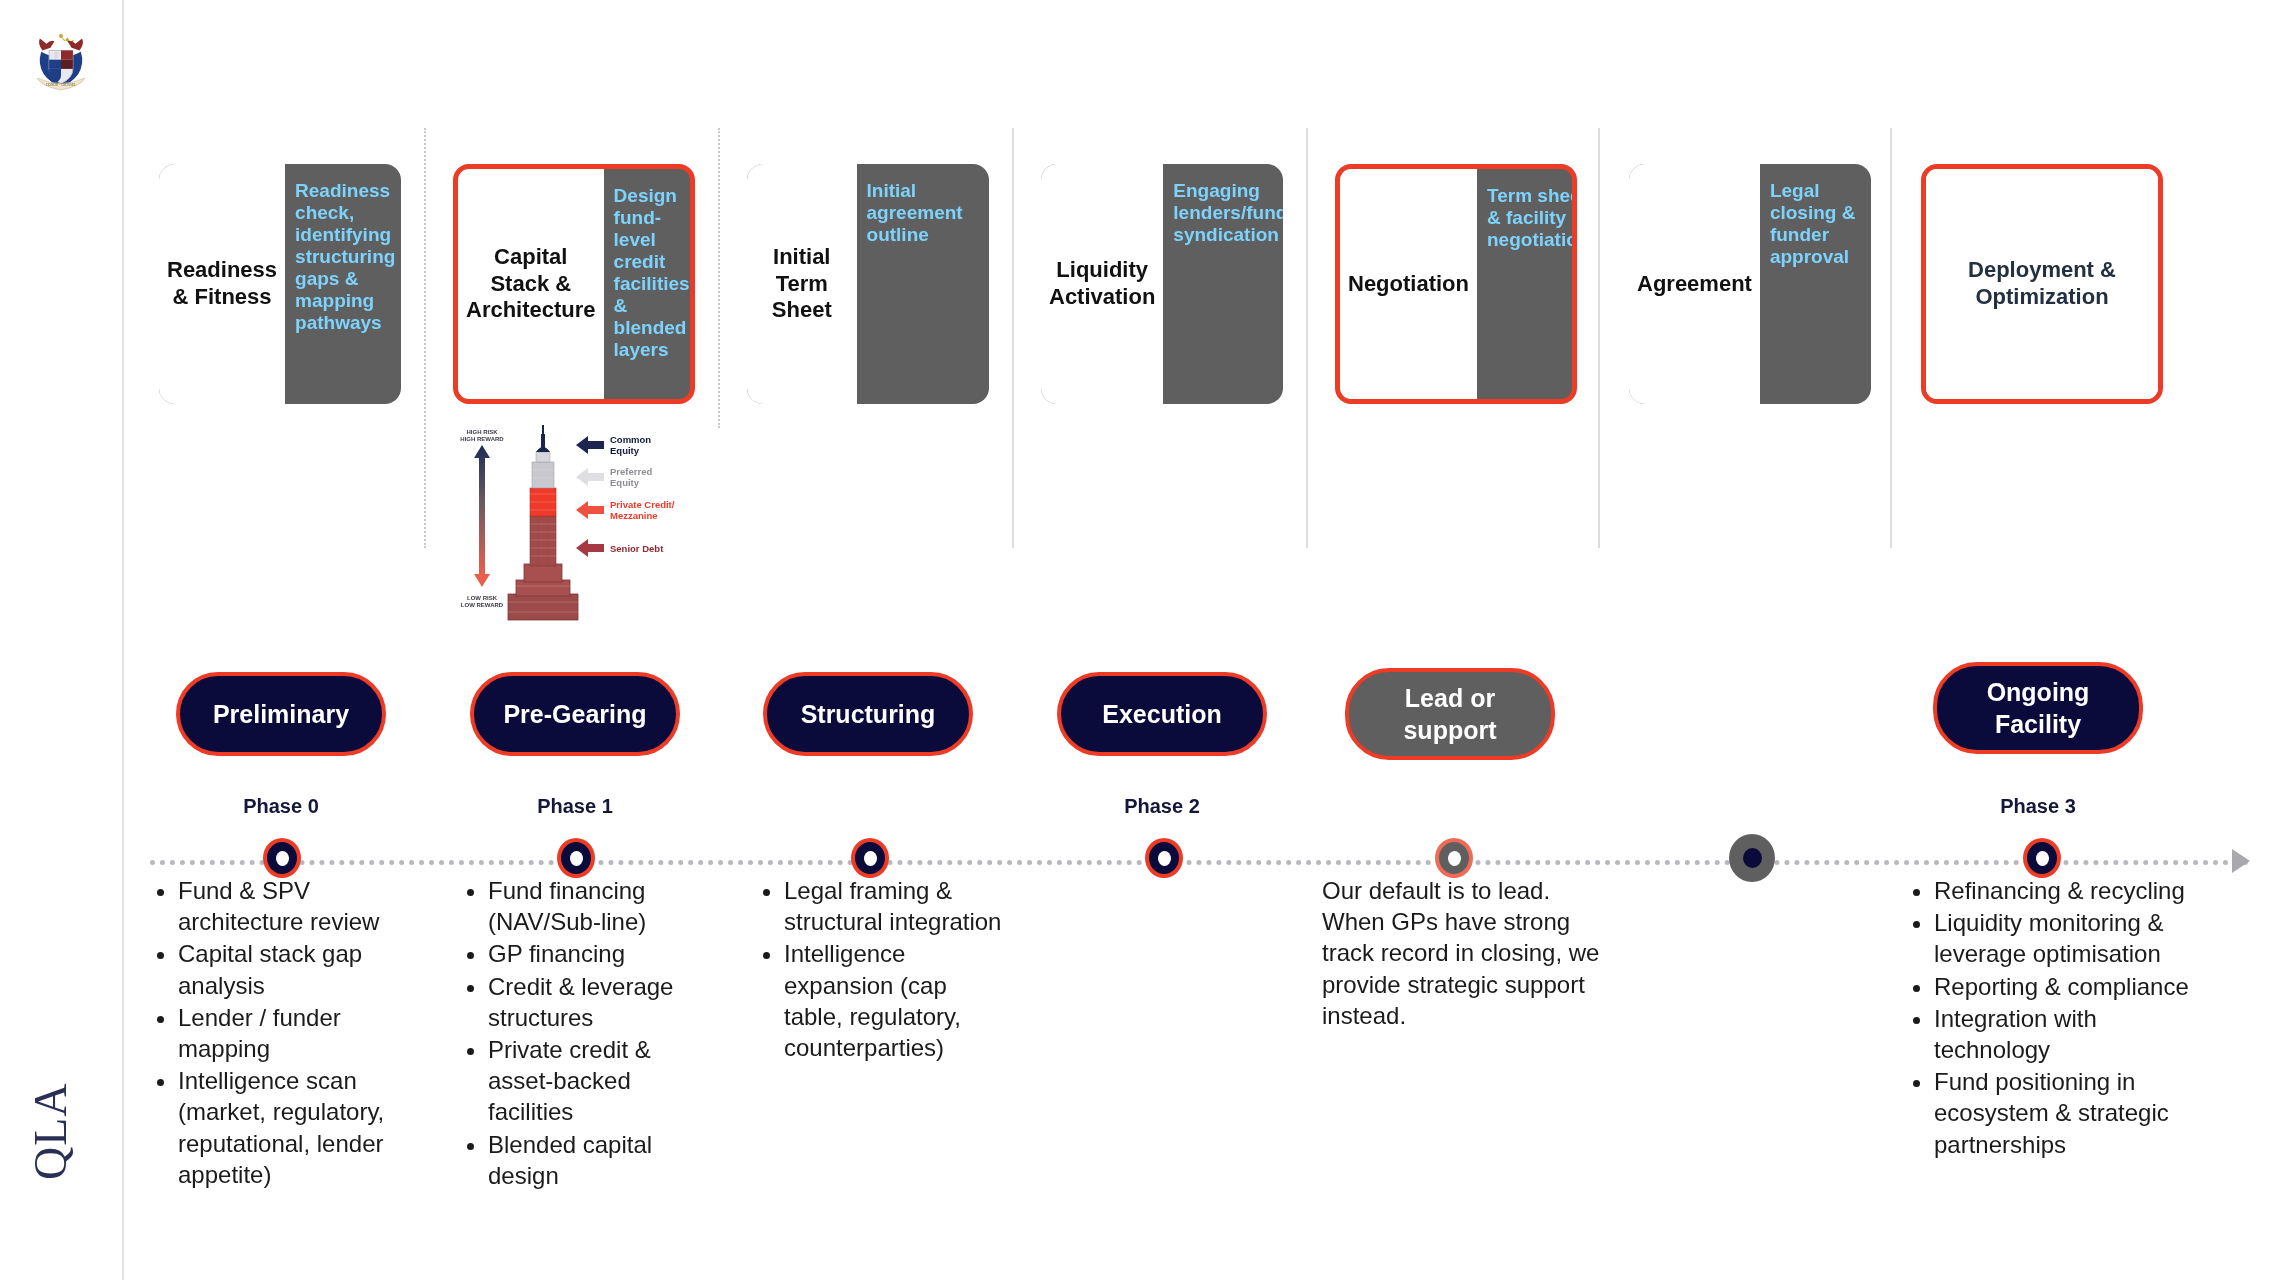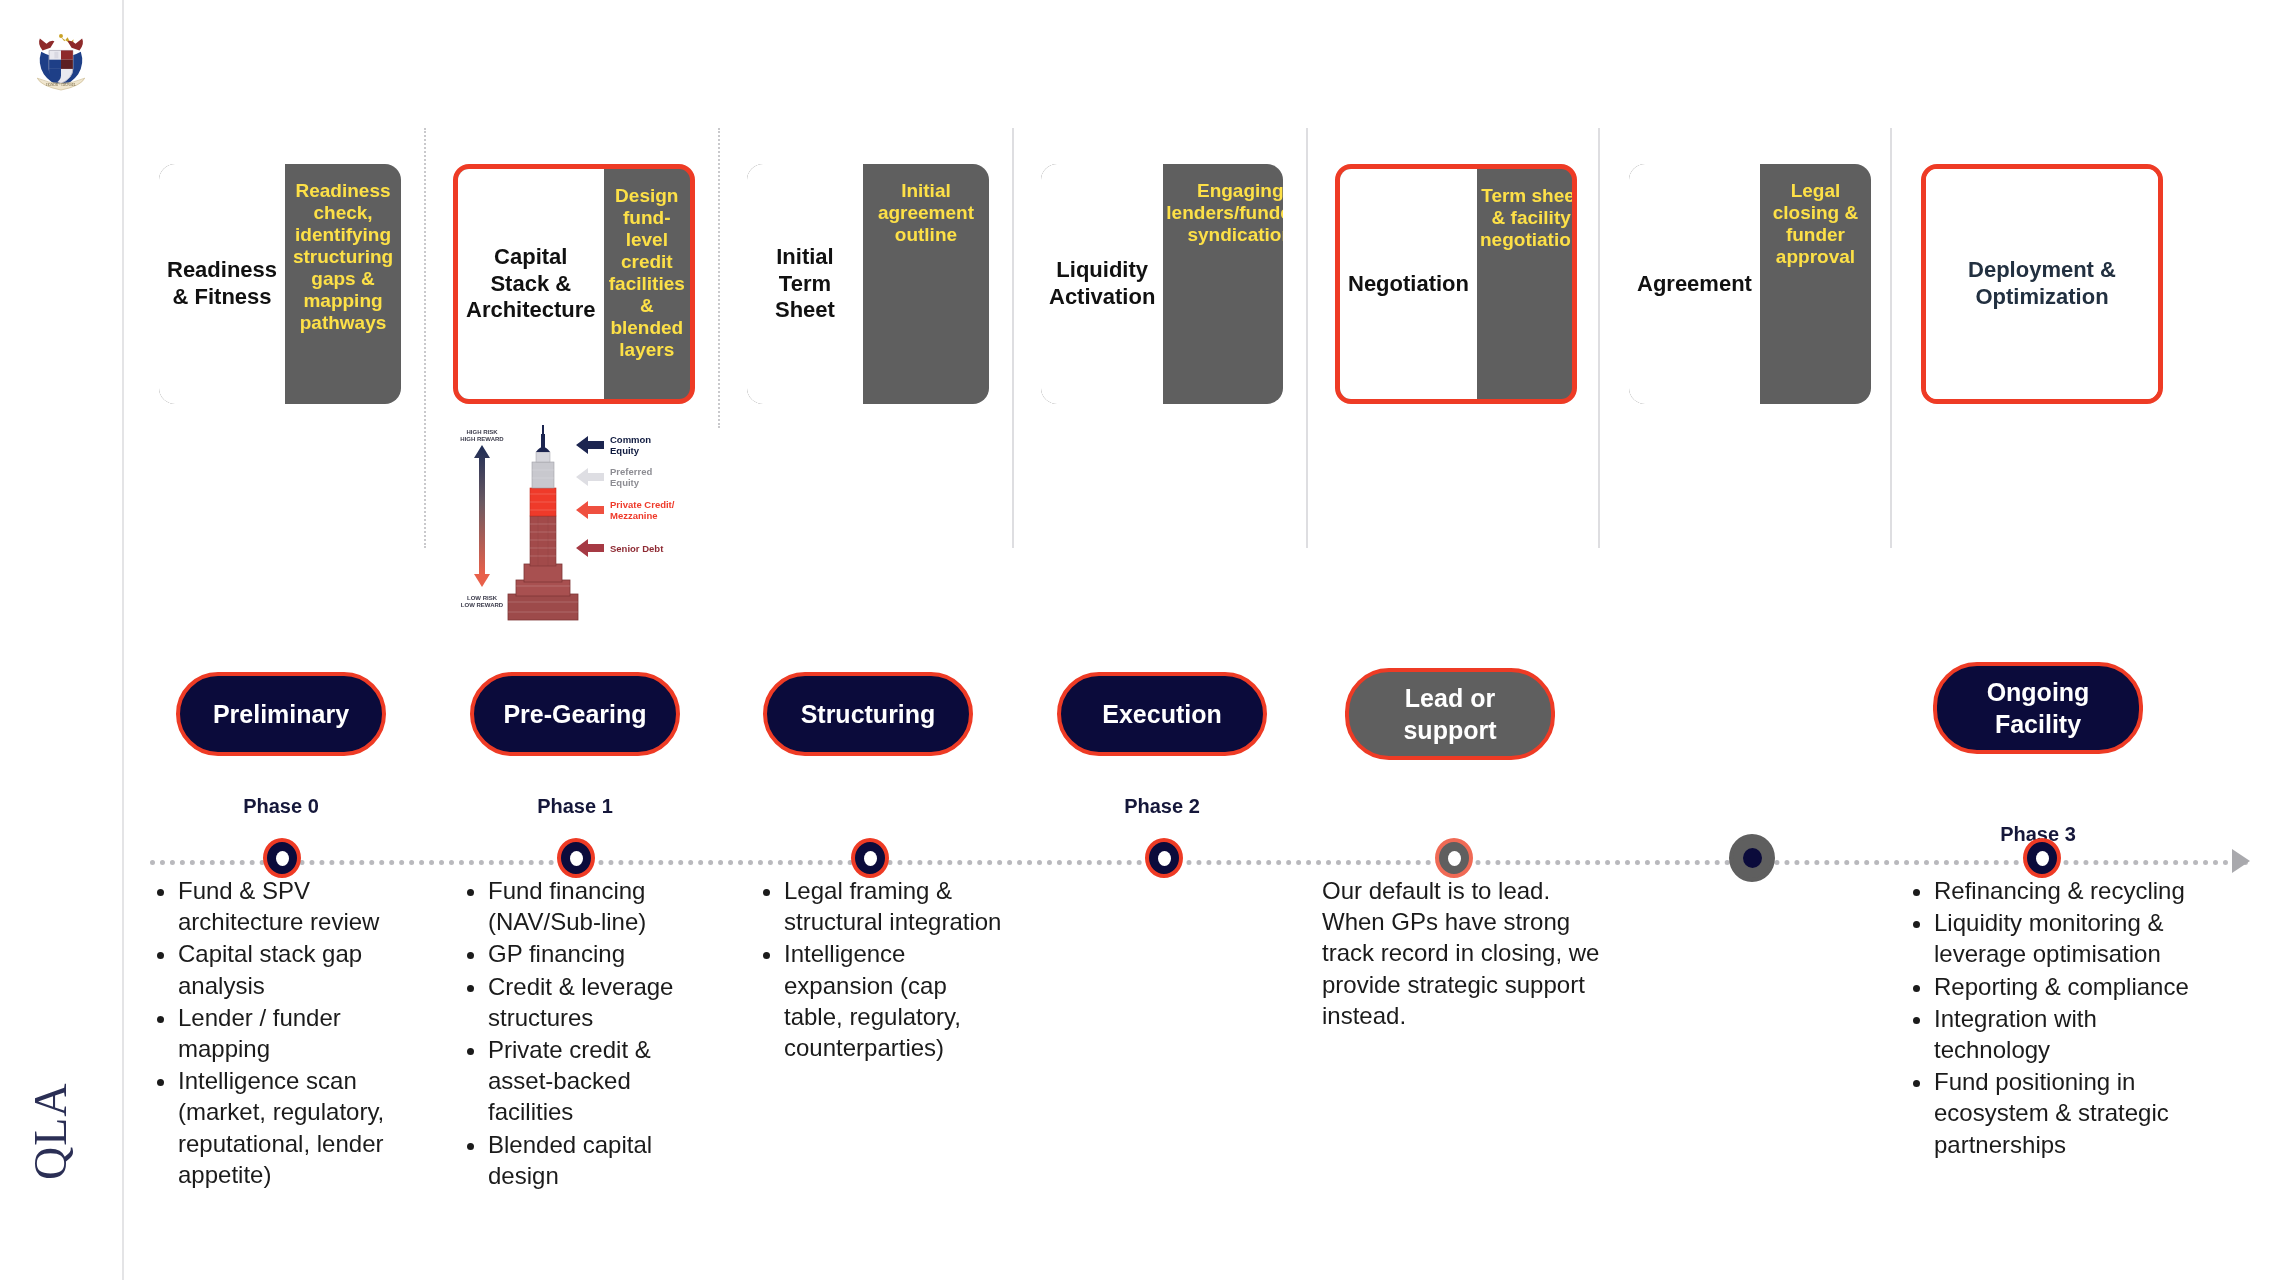--- a/index.html
+++ b/index.html
@@ -50,22 +50,22 @@
     font-weight:bold;font-size:22px;line-height:1.22;
     text-align:center;
     padding:8px 8px;
     display:flex;align-items:center;justify-content:center;
     min-height:52px;
     box-sizing:border-box;
   }
   .card.navy .title{color:#223040;}
   .card .desc{
     flex:1 1 auto;
-    color:#fde047;font-weight:bold;font-size:19px;line-height:1.16;
-    text-align:center;padding:16px 3px 8px;
+    color:#7dd3fc;font-weight:bold;font-size:19px;line-height:1.16;
+    text-align:left;padding:16px 10px 8px;
     box-sizing:border-box;
   }
 
   
   .stack-fig{position:absolute;left:452px;top:424px;width:240px;height:212px;}
 
   
   .pill{
     position:absolute;width:210px;height:84px;
     border-radius:44px;
@@ -290,21 +290,21 @@
       <span>support</span>
     </span>
   </div>
 
   <div class="pill tall" style="left:1933px;top:662px;">
     <span>
       <span>Ongoing</span><br>
       <span>Facility</span>
     </span>
   </div>
-  <div class="phase-label" style="left:1933px;top:823px;">Phase 3</div>
+  <div class="phase-label" style="left:1933px;top:795px;">Phase 3</div>
 
   <div class="timeline"></div>
   <div class="tl-arrow"></div>
 
   <div class="node" style="left:263px;"></div>
   <div class="node" style="left:557px;"></div>
   <div class="node" style="left:851px;"></div>
   <div class="node" style="left:1145px;"></div>
   <div class="node grey" style="left:1435px;"></div>
   <div class="node solid" style="left:1729px;top:834px;width:46px;height:48px;"></div>

